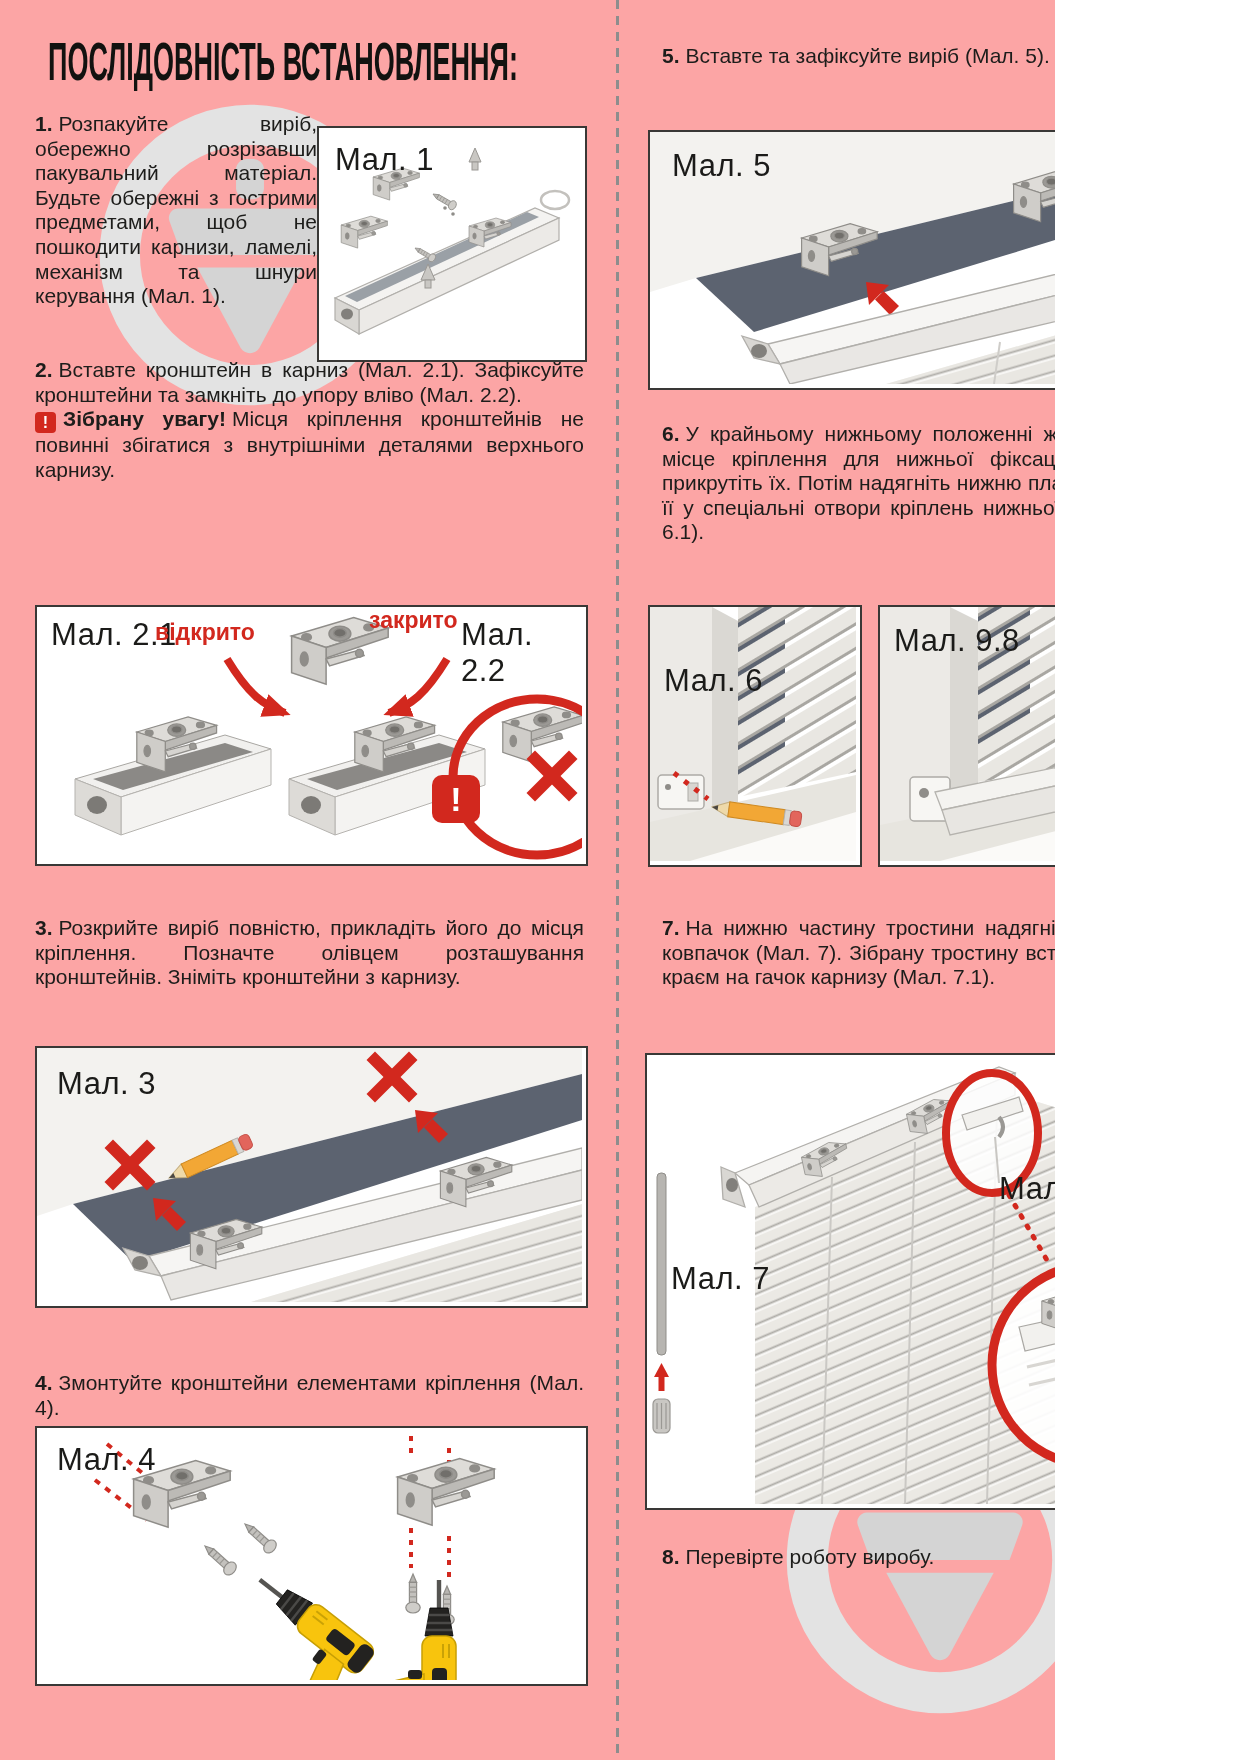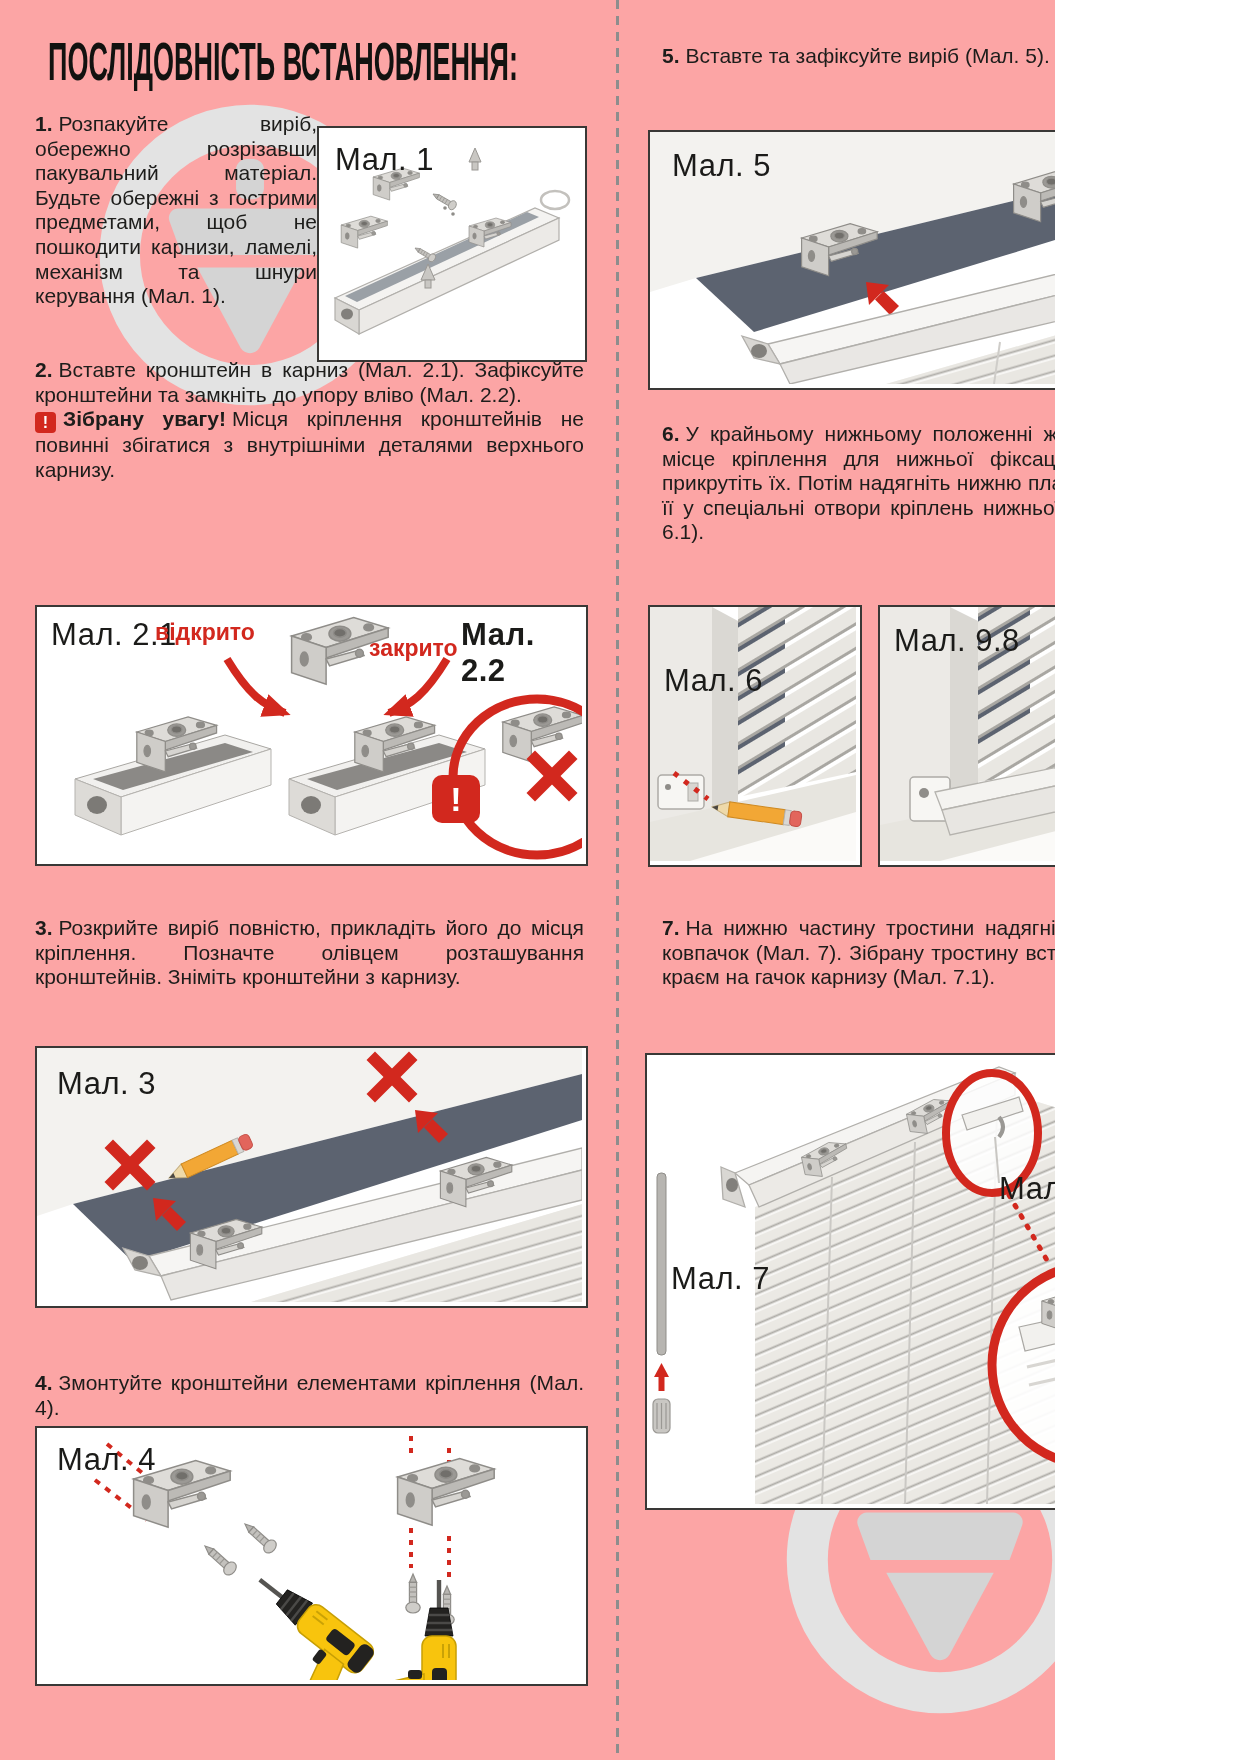--- a/index.html
+++ b/index.html
@@ -151,22 +151,22 @@
   </div>
 
   <div class="para" style="left:35px; top:358px; width:549px;">
     <p><b>2.</b><span>Вставте кронштейн в карниз (Мал. 2.1). Зафіксуйте кронштейни та замкніть до упору вліво (Мал. 2.2).</span></p>
     <p><span class="warn-badge">!</span><b>Зібрану увагу!</b><span>Місця кріплення кронштейнів не повинні збігатися з внутрішніми деталями верхнього карнизу.</span></p>
   </div>
 
   <div class="figbox" style="left:35px; top:605px; width:549px; height:257px;">
     <div class="figlabel" style="left:14px; top:10px;">Мал. 2.1</div>
     <div class="redlabel" style="left:118px; top:12px;">відкрито</div>
-    <div class="redlabel" style="left:332px; top:28px;text-align:right;">закрито</div>
-    <div class="figlabel" style="left:424px; top:10px;font-weight:bold;">Мал. 2.2</div>
+    <div class="redlabel" style="left:332px; top:0;text-align:right;">закрито</div>
+    <div class="figlabel" style="left:424px; top:10px;">Мал. 2.2</div>
     <div class="badge-big" style="left:395px; top:168px;">!</div>
     <svg width="545" height="253" viewBox="0 0 545 253">
       <use href="#sym-bracket" transform="translate(250,6) scale(1.15)"></use>
       <path d="M 190,52 C 212,88 226,98 248,106" fill="none" stroke="#d2281e" stroke-width="8" marker-end="url(#mk-red)"></path>
       <path d="M 410,52 C 388,88 374,98 352,106" fill="none" stroke="#d2281e" stroke-width="8" marker-end="url(#mk-red)"></path>
       <g transform="translate(38,120)">
         <polygon points="0,52 150,8 196,22 46,70" fill="#f1f0ee" stroke="#a8a6a2" stroke-width="1"></polygon>
         <polygon points="18,52 150,16 178,25 48,63" fill="#8b8986"></polygon>
         <polygon points="46,70 196,22 196,58 46,108" fill="#f4f3f1" stroke="#b5b3af" stroke-width="1"></polygon>
         <polygon points="0,52 46,70 46,108 0,88" fill="#dddbd7" stroke="#b5b3af" stroke-width="1"></polygon>
@@ -335,17 +335,20 @@
       <polygon points="372,272 528,238 532,260 378,296" fill="#f2f1ee" stroke="#aaa8a4" stroke-width="1.2"></polygon>
       <use href="#sym-bracket" transform="translate(392,232) scale(0.7)"></use>
       <path d="M 488,262 q 10,14 2,24" fill="none" stroke="#9a9894" stroke-width="5"></path>
       <line x1="486" y1="286" x2="500" y2="382" stroke="#b7b5b1" stroke-width="7" stroke-linecap="round"></line>
       <line x1="380" y1="312" x2="530" y2="278" stroke="#d8d6d2" stroke-width="3"></line>
       <line x1="382" y1="330" x2="532" y2="296" stroke="#d8d6d2" stroke-width="3"></line>
       <circle cx="445" cy="310" r="100" fill="none" stroke="#d2281e" stroke-width="9"></circle>
     </svg>
   </div>
 
+  <div class="para single" style="left:662px; top:1545px; width:548px;">
+    <p><b>8.</b><span>Перевірте роботу виробу.</span></p>
+  </div>
 
   <div class="pagenum-line"></div>
   <div class="pagenum">2</div>
 
 </div>
 
 </body></html>

